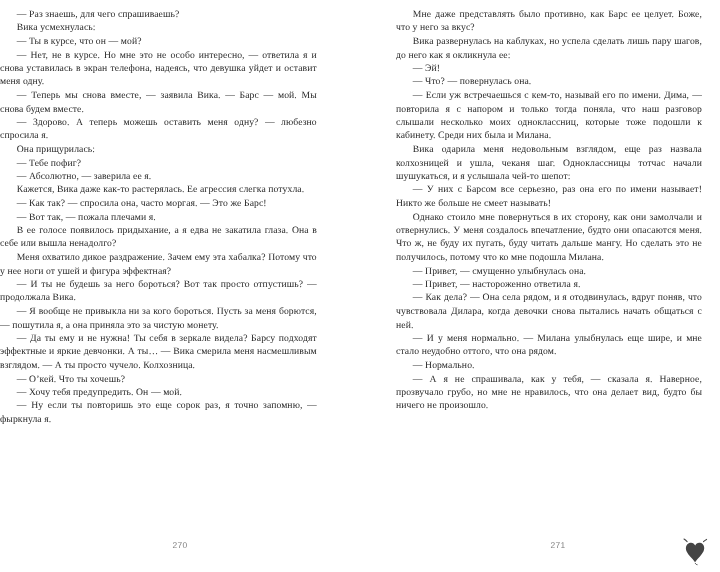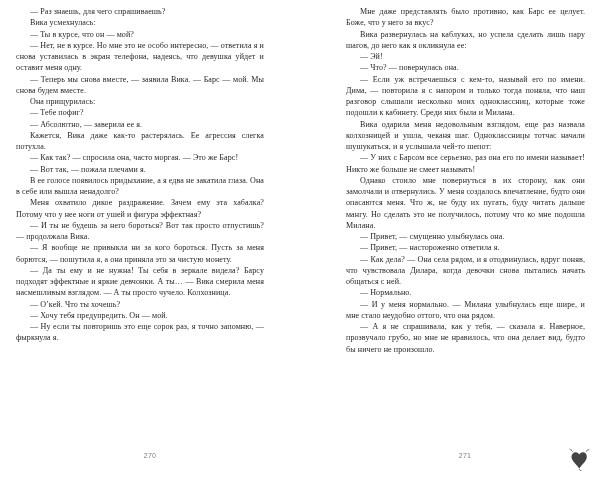--- a/index.html
+++ b/index.html
@@ -34,21 +34,20 @@
     width: 300px;
     padding: 6px 15px 0 30px;
   }
   .textblock {
     font-size: 8.05px;
     line-height: 11.25px;
     text-align: justify;
     text-justify: inter-word;
     color: #262626;
     letter-spacing: 0.01em;
-    padding-left: 16px;
   }
   .textblock p {
     margin: 0;
     text-indent: 14px;
     text-align: justify;
     -webkit-hyphens: manual;
     hyphens: manual;
   }
   .folio {
     position: absolute;
@@ -78,20 +77,21 @@
 
 <div class="spread">
 
   <div class="page page-left">
     <div class="textblock">
       <p>— Раз знаешь, для чего спрашиваешь?</p>
       <p>Вика усмехнулась:</p>
       <p>— Ты в курсе, что он — мой?</p>
       <p>— Нет, не в курсе. Но мне это не особо интересно, — ответила я и снова уставилась в экран телефона, надеясь, что девушка уйдет и оставит меня одну.</p>
       <p>— Теперь мы снова вместе, — заявила Вика. — Барс — мой. Мы снова будем вместе.</p>
+      <p>— Здорово. А теперь можешь оставить меня одну? — любезно спросила я.</p>
       <p>Она прищурилась:</p>
       <p>— Тебе пофиг?</p>
       <p>— Абсолютно, — заверила ее я.</p>
       <p>Кажется, Вика даже как-то растерялась. Ее агрессия слегка потухла.</p>
       <p>— Как так? — спросила она, часто моргая. — Это же Барс!</p>
       <p>— Вот так, — пожала плечами я.</p>
       <p>В ее голосе появилось придыхание, а я едва не закатила глаза. Она в себе или вышла ненадолго?</p>
       <p>Меня охватило дикое раздражение. Зачем ему эта хабалка? Потому что у нее ноги от ушей и фигура эффектная?</p>
       <p>— И ты не будешь за него бороться? Вот так просто отпустишь? — продолжала Вика.</p>
       <p>— Я вообще не привыкла ни за кого бороться. Пусть за меня борются, — пошутила я, а она приняла это за чистую монету.</p>
@@ -109,22 +109,22 @@
       <p>Вика развернулась на каблуках, но успела сделать лишь пару шагов, до него как я окликнула ее:</p>
       <p>— Эй!</p>
       <p>— Что? — повернулась она.</p>
       <p>— Если уж встречаешься с кем-то, называй его по имени. Дима, — повторила я с напором и только тогда поняла, что наш разговор слышали несколько моих одноклассниц, которые тоже подошли к кабинету. Среди них была и Милана.</p>
       <p>Вика одарила меня недовольным взглядом, еще раз назвала колхозницей и ушла, чеканя шаг. Одноклассницы тотчас начали шушукаться, и я услышала чей-то шепот:</p>
       <p>— У них с Барсом все серьезно, раз она его по имени называет! Никто же больше не смеет называть!</p>
       <p>Однако стоило мне повернуться в их сторону, как они замолчали и отвернулись. У меня создалось впечатление, будто они опасаются меня. Что ж, не буду их пугать, буду читать дальше мангу. Но сделать это не получилось, потому что ко мне подошла Милана.</p>
       <p>— Привет, — смущенно улыбнулась она.</p>
       <p>— Привет, — настороженно ответила я.</p>
       <p>— Как дела? — Она села рядом, и я отодвинулась, вдруг поняв, что чувствовала Дилара, когда девочки снова пытались начать общаться с ней.</p>
+      <p>— И у меня нормально. — Милана улыбнулась еще шире, и мне стало неудобно оттого, что она рядом.</p>
       <p>— Нормально.</p>
-      <p>— И у меня нормально. — Милана улыбнулась еще шире, и мне стало неудобно оттого, что она рядом.</p>
       <p>— А я не спрашивала, как у тебя, — сказала я. Наверное, прозвучало грубо, но мне не нравилось, что она делает вид, будто бы ничего не произошло.</p>
     </div>
     <div class="folio folio-right">271</div>
     <div class="ornament">
       <svg width="26" height="24" viewBox="0 0 26 24" xmlns="http://www.w3.org/2000/svg">
         <path d="M13.2 21.5 C10.8 18.2 7.6 15.6 6.2 12.6 C4.6 9.2 6.3 5.6 9.4 5.3 C11.3 5.1 12.6 6.2 13.3 7.6 C14.0 6.1 15.4 5.0 17.3 5.3 C20.4 5.7 21.8 9.3 20.2 12.6 C18.8 15.5 15.6 18.2 13.2 21.5 Z" fill="#2b2b2b"></path>
         <path d="M6.6 4.4 C5.6 3.3 4.8 2.6 4.0 2.2" stroke="#2b2b2b" stroke-width="0.9" fill="none" stroke-linecap="round"></path>
         <path d="M20.2 4.4 C21.2 3.4 22.0 2.8 22.8 2.5" stroke="#2b2b2b" stroke-width="0.9" fill="none" stroke-linecap="round"></path>
         <path d="M13.4 22.4 C13.9 23.2 14.5 23.7 15.2 23.9" stroke="#2b2b2b" stroke-width="0.8" fill="none" stroke-linecap="round"></path>
       </svg>

